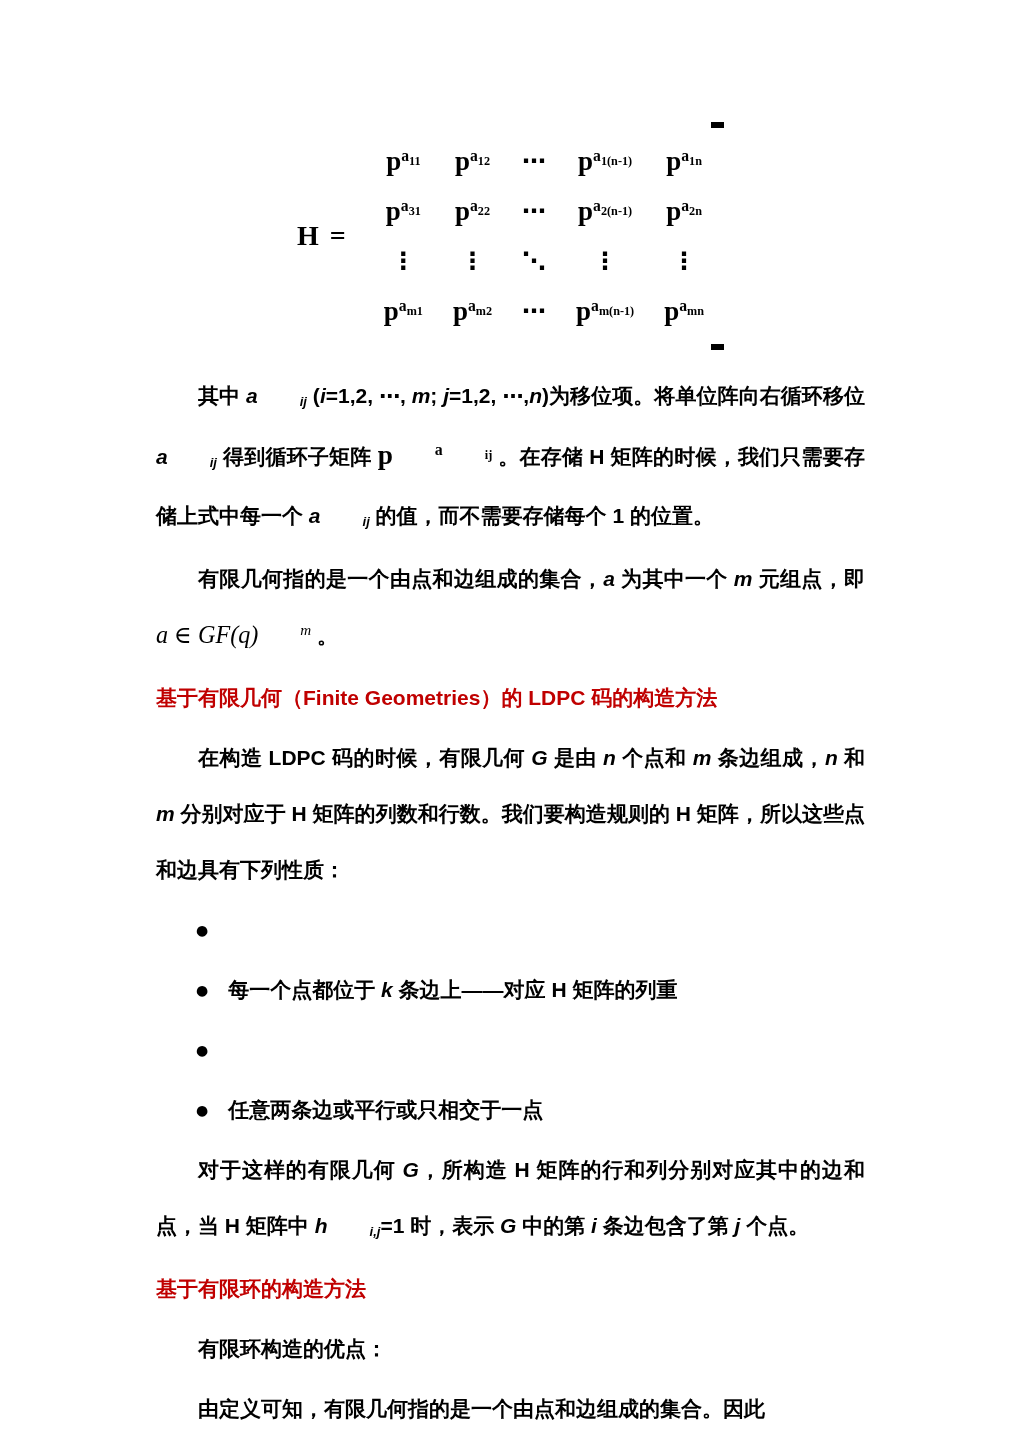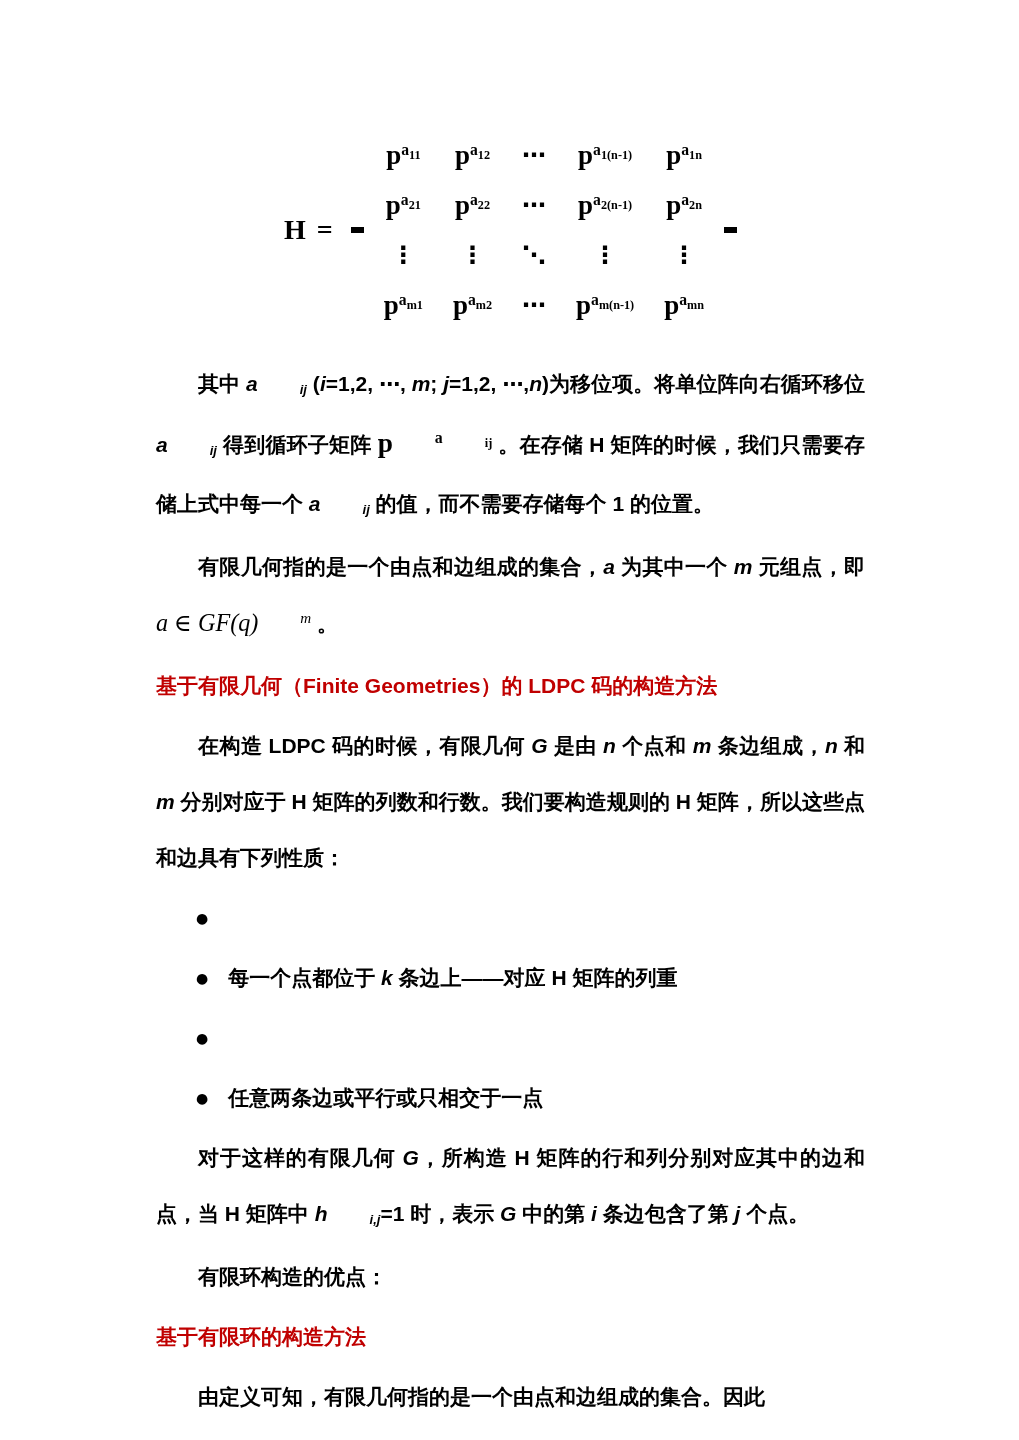--- a/index.html
+++ b/index.html
@@ -13,21 +13,21 @@
     width:1019px;height:1440px;box-sizing:border-box;
     padding:64px 150px 20px 152px;overflow:hidden;background:#fff;
   }
   
   .matrix-block{
     margin:58px 0 18px 0;
     display:flex;align-items:center;justify-content:center;gap:16px;
     font-family:"Liberation Serif","DejaVu Serif",serif;font-weight:bold;
   }
   .mat-lhs{font-size:28px;letter-spacing:2px;}
-  .matrix{display:flex;align-items:center;}
+  .matrix{display:flex;align-items:flex-end;flex-direction:column;}
   .bracket{width:13px;box-sizing:border-box;border:3px solid #000;}
   .bracket.left{border-right:none;}
   .bracket.right{border-left:none;}
   .mat-grid{
     display:grid;grid-template-columns:repeat(5,auto);
     column-gap:30px;grid-auto-rows:50px;
     align-items:center;justify-items:center;
     padding:8px 20px;
   }
   .mat-cell{font-size:27px;line-height:1;white-space:nowrap;}
@@ -72,21 +72,21 @@
   <div class="matrix-block">
     <span class="mat-lhs"><span>H</span> <span>=</span></span>
     <div class="matrix">
       <div class="bracket left"></div>
       <div class="mat-grid" id="mat-grid">
           <div class="mat-cell"><span class="pform">p<span class="psup">a<span class="psub">11</span></span></span></div>
           <div class="mat-cell"><span class="pform">p<span class="psup">a<span class="psub">12</span></span></span></div>
           <div class="mat-cell dots">⋯</div>
           <div class="mat-cell"><span class="pform">p<span class="psup">a<span class="psub">1(n-1)</span></span></span></div>
           <div class="mat-cell"><span class="pform">p<span class="psup">a<span class="psub">1n</span></span></span></div>
-          <div class="mat-cell"><span class="pform">p<span class="psup">a<span class="psub">21</span></span></span></div>
+          <div class="mat-cell"><span class="pform">p<span class="psup">a<span class="psub">31</span></span></span></div>
           <div class="mat-cell"><span class="pform">p<span class="psup">a<span class="psub">22</span></span></span></div>
           <div class="mat-cell dots">⋯</div>
           <div class="mat-cell"><span class="pform">p<span class="psup">a<span class="psub">2(n-1)</span></span></span></div>
           <div class="mat-cell"><span class="pform">p<span class="psup">a<span class="psub">2n</span></span></span></div>
           <div class="mat-cell dots">⋮</div>
           <div class="mat-cell dots">⋮</div>
           <div class="mat-cell dots">⋱</div>
           <div class="mat-cell dots">⋮</div>
           <div class="mat-cell dots">⋮</div>
           <div class="mat-cell"><span class="pform">p<span class="psup">a<span class="psub">m1</span></span></span></div>
@@ -112,18 +112,18 @@
         <span class="bullet-text"><span class="seg">每一个点都位于 </span><span class="seg i">k</span><span class="seg"> 条边上——对应 </span><span class="seg">H</span><span class="seg"> 矩阵的列重</span></span>
       </div>
       <div class="block bullet">
         <span class="bullet-marker">●</span>
       </div>
       <div class="block bullet">
         <span class="bullet-marker">●</span>
         <span class="bullet-text"><span class="seg">任意两条边或平行或只相交于一点</span></span>
       </div>
       <div class="block para"><span class="seg">对于这样的有限几何 </span><span class="seg i">G</span><span class="seg">，所构造 </span><span class="seg">H</span><span class="seg"> 矩阵的行和列分别对应其中的边和点，当 </span><span class="seg">H</span><span class="seg"> 矩阵中 </span><span class="seg i">h</span><span class="seg i sub">i,j</span><span class="seg">=1 时，表示 </span><span class="seg i">G</span><span class="seg"> 中的第 </span><span class="seg i">i</span><span class="seg"> 条边包含了第 </span><span class="seg i">j</span><span class="seg"> 个点。</span></div>
+      <div class="block heading" style="color: rgb(192, 0, 0);"><span class="seg">基于有限环的构造方法</span></div>
       <div class="block para"><span class="seg">有限环构造的优点：</span></div>
-      <div class="block heading" style="color: rgb(192, 0, 0);"><span class="seg">基于有限环的构造方法</span></div>
       <div class="block para"><span class="seg">由定义可知，有限几何指的是一个由点和边组成的集合。因此</span></div>
     </div>
 
 </div>
 
 </body></html>

